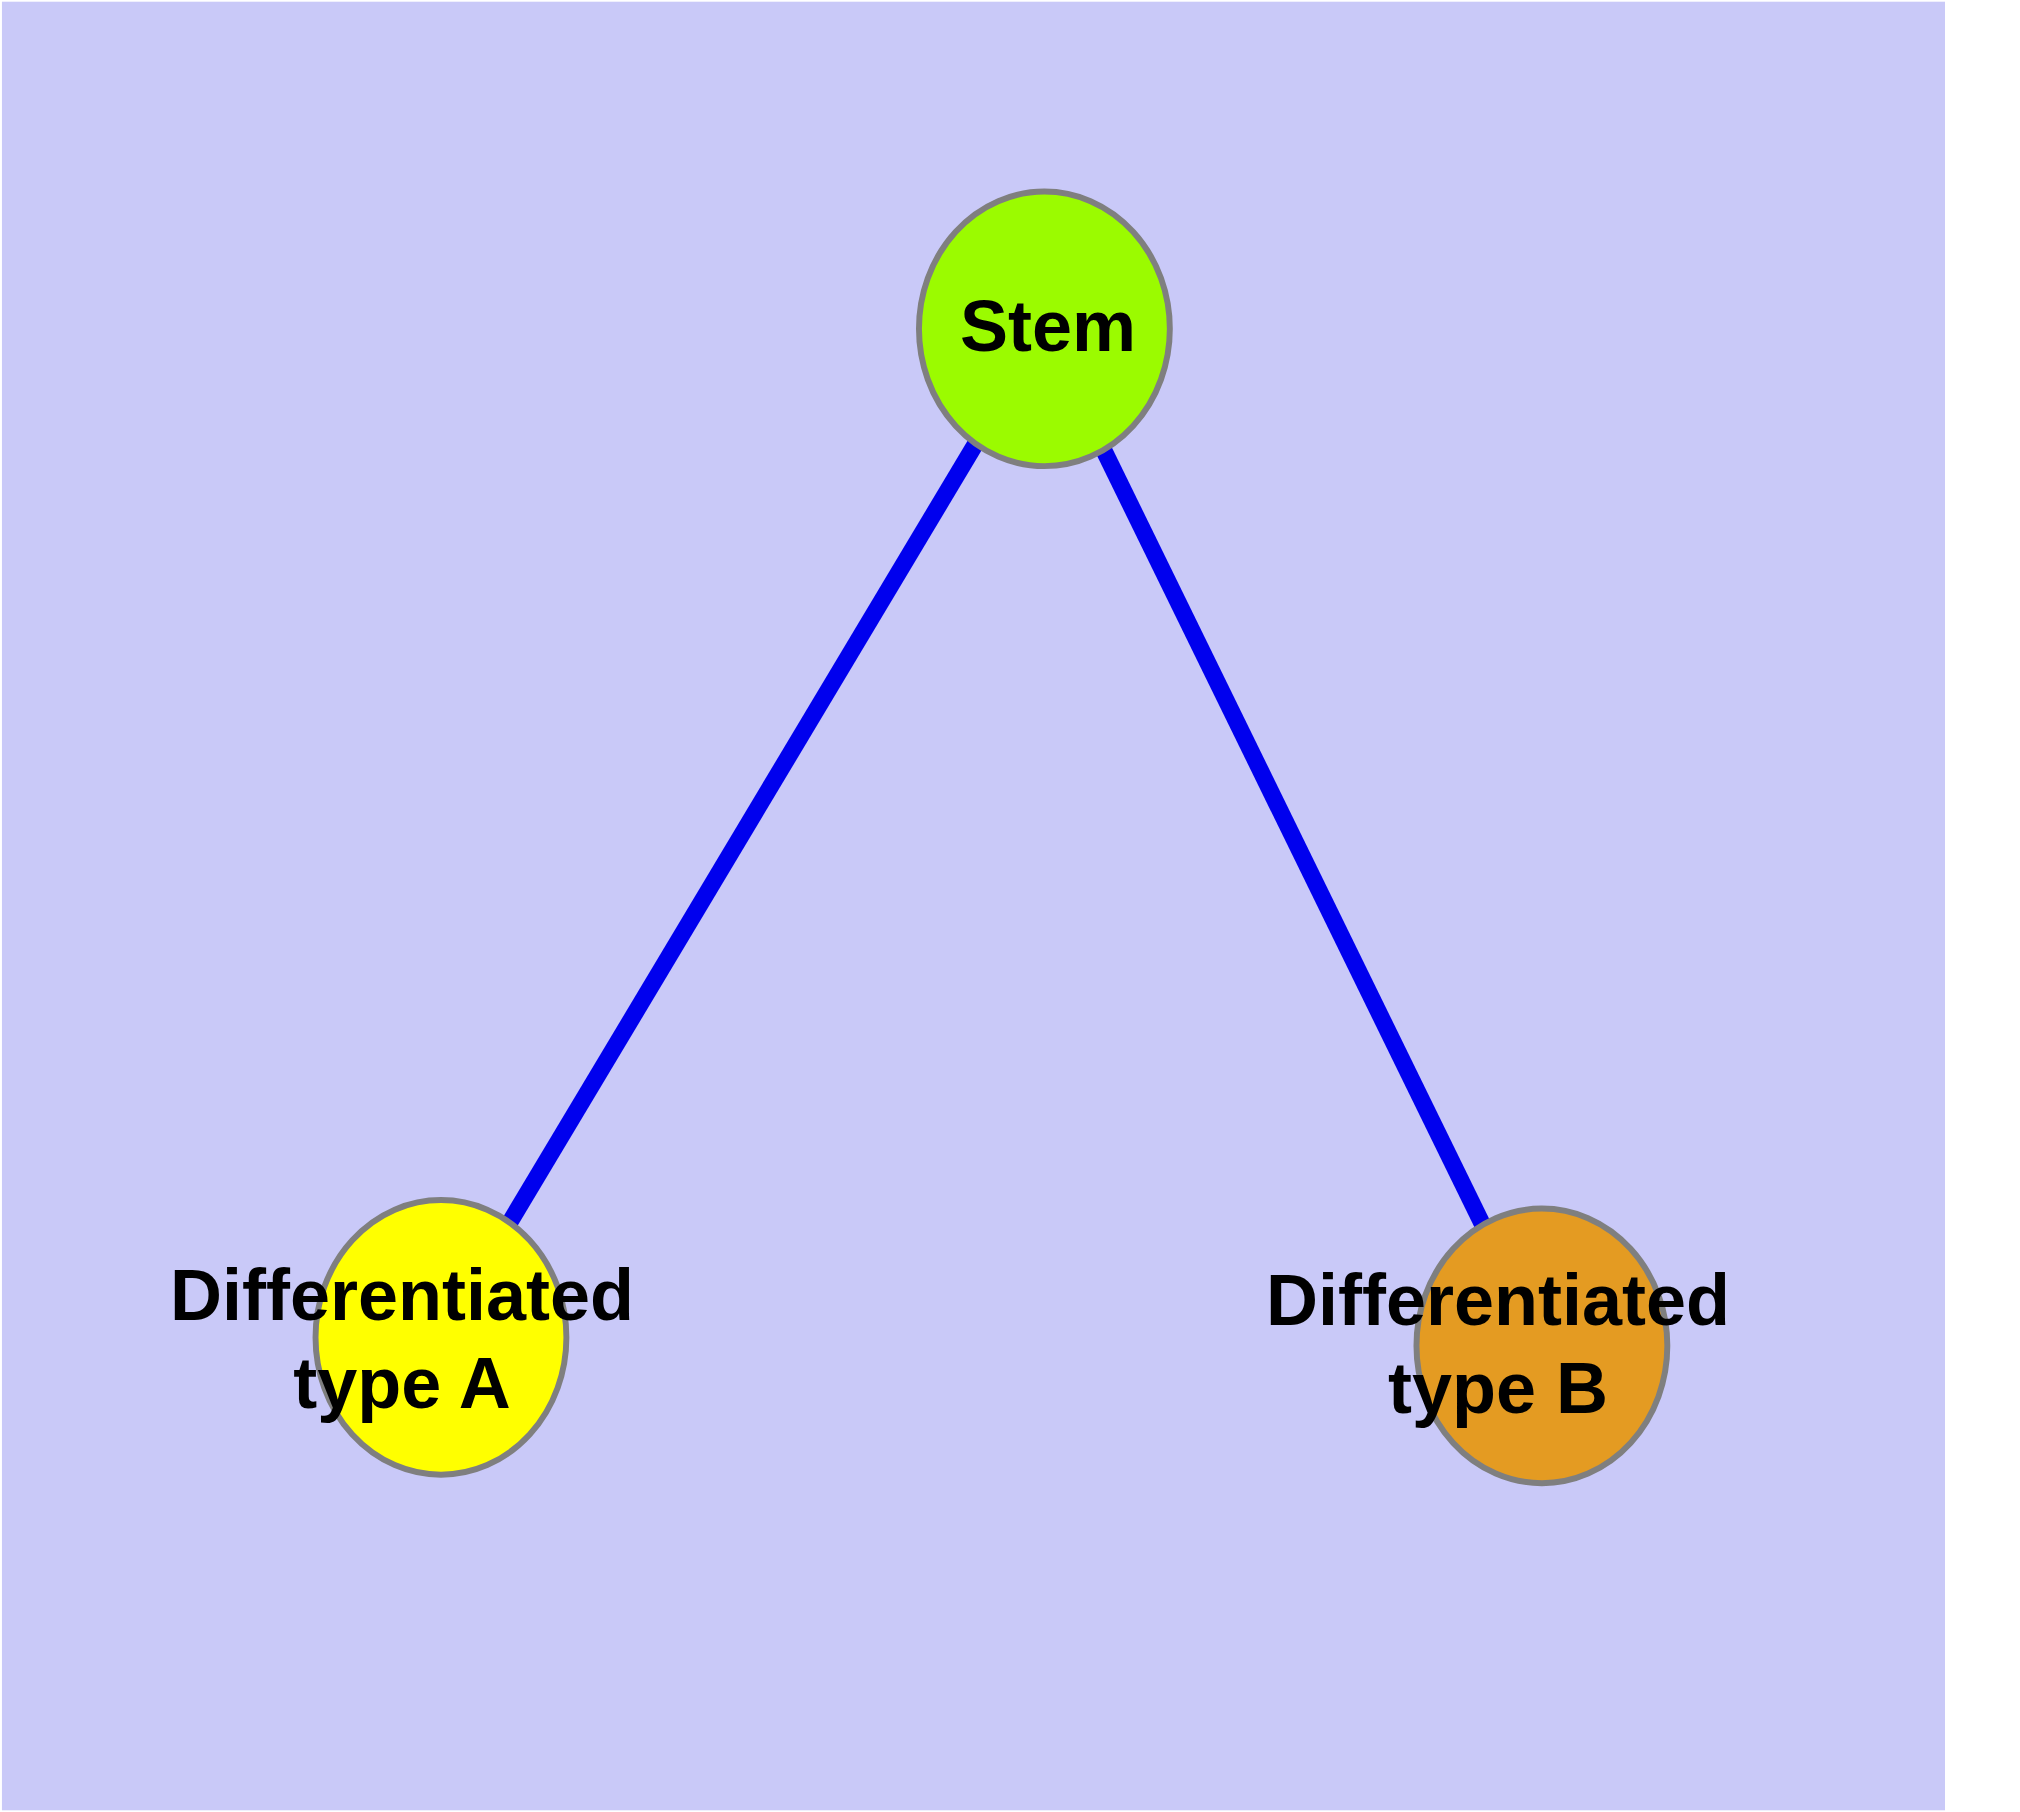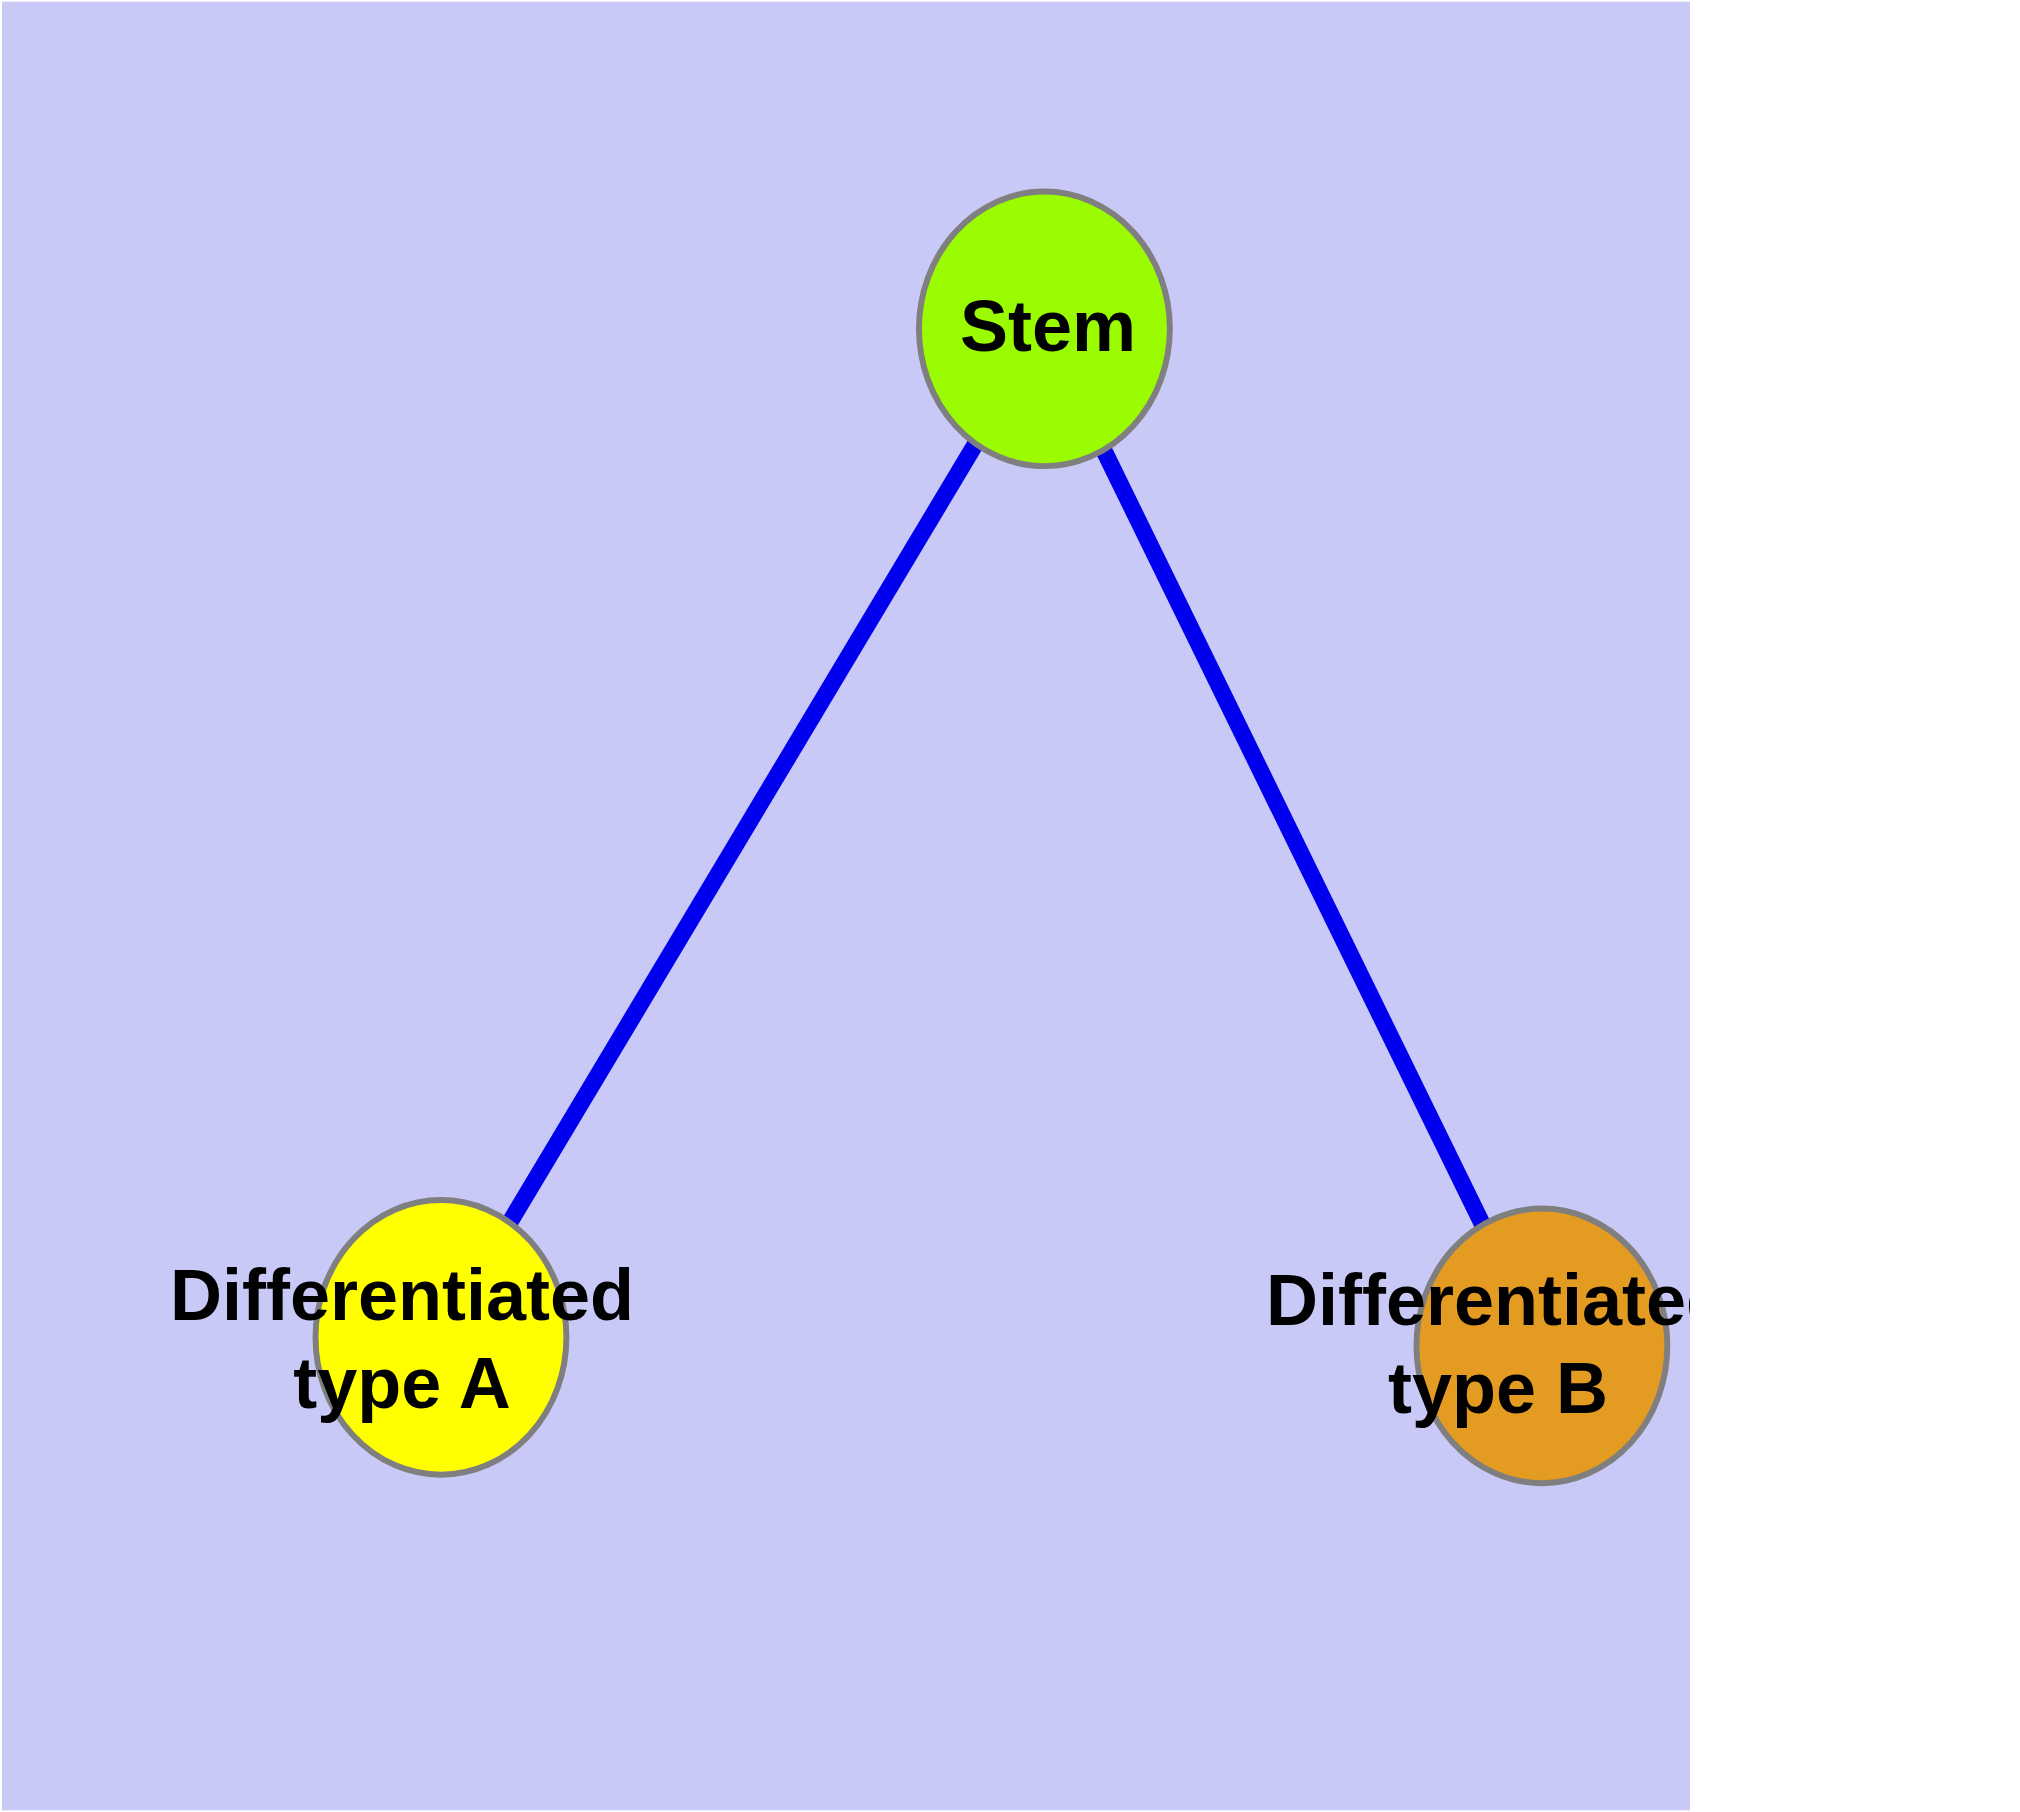--- a/index.html
+++ b/index.html
@@ -3,21 +3,21 @@
 <meta charset="utf-8">
 <style>
   html, body {
     margin: 0;
     padding: 0;
     background: #ffffff;
     font-family: "Liberation Sans", sans-serif;
   }
   .canvas {
     position: relative;
-    width: 1690px;
+    width: 1945px;
     height: 1812px;
     background: #ffffff;
     overflow: hidden;
   }
   .canvas svg {
     position: absolute;
     left: 0;
     top: 0;
     width: 2021px;
     height: 1812px;

